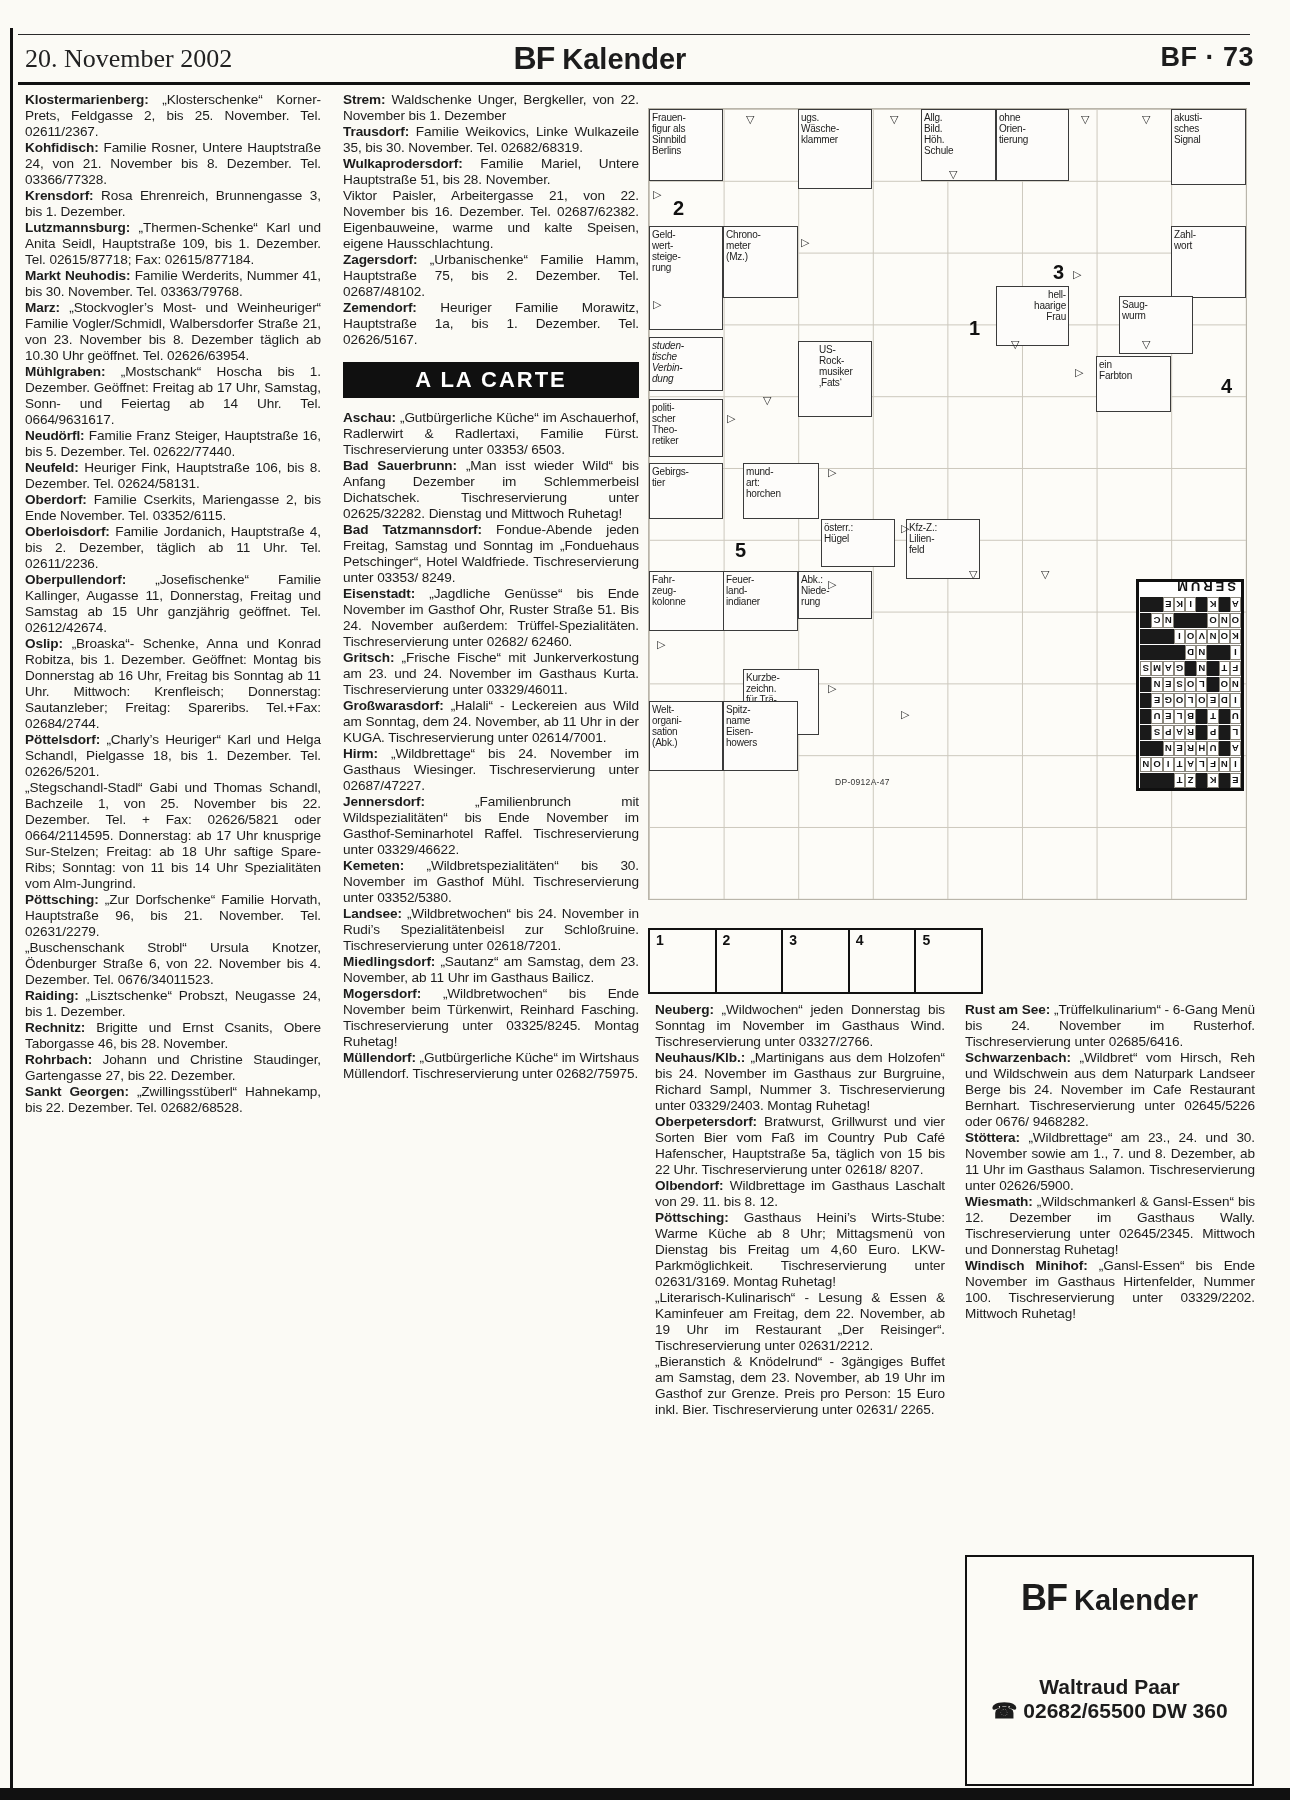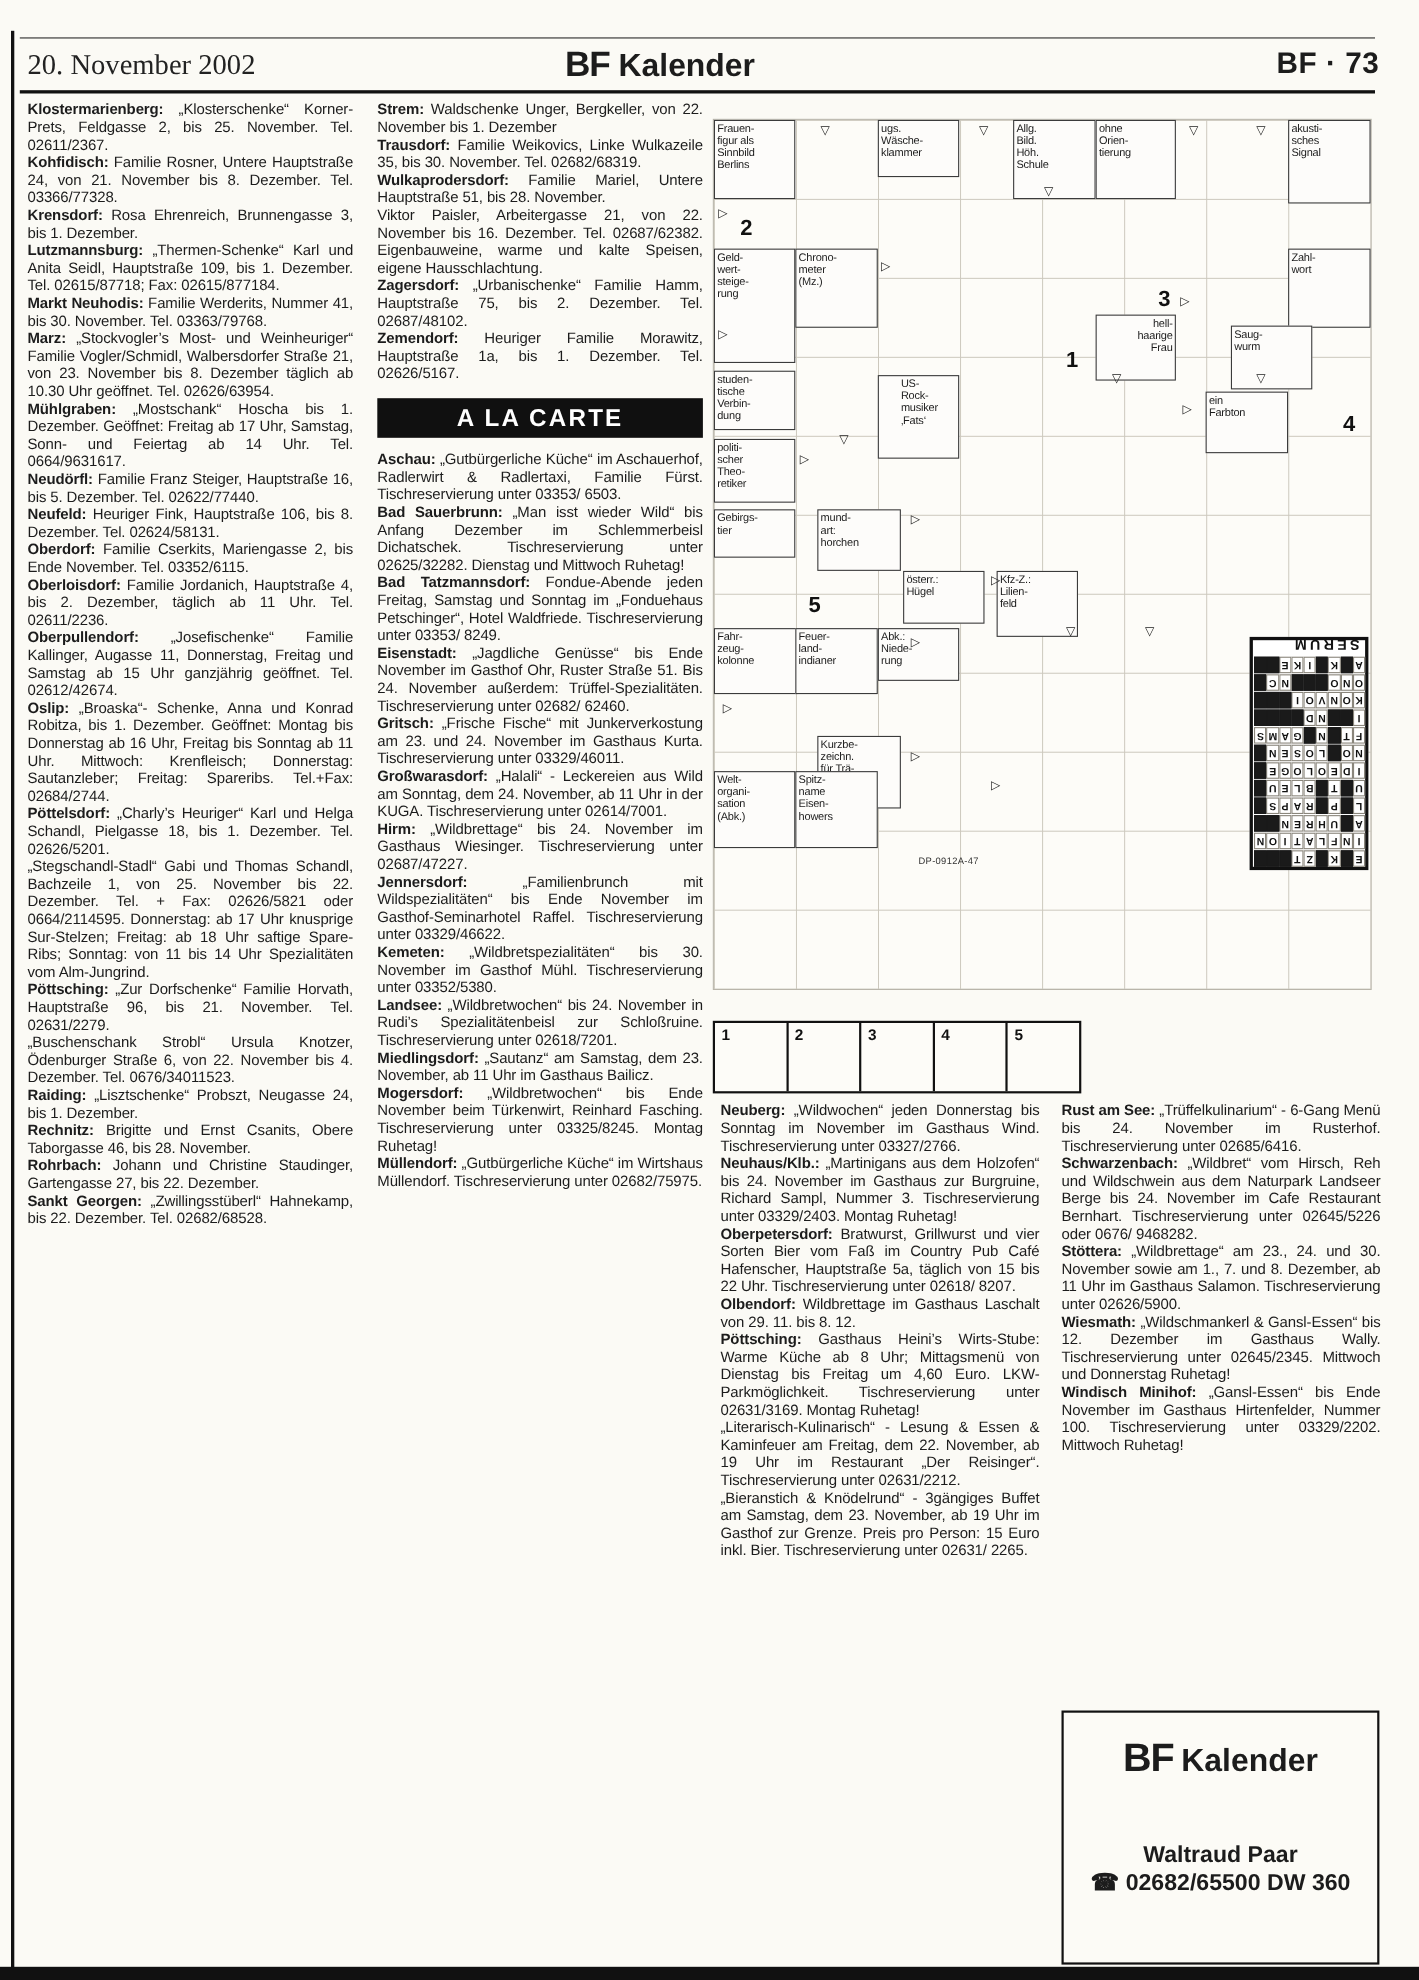--- a/index.html
+++ b/index.html
@@ -258,21 +258,21 @@
           <div class="sol-cell">E</div>
           <div class="sol-cell black"></div>
           <div class="sol-cell black"></div>
         </div>
         <div id="sol-word">SERUM</div>
       </div>
   <div class="cw-clue" style="left: 0px; top: 0px; width: 74px; height: 72px;">Frauen-
 figur als
 Sinnbild
 Berlins</div>
-      <div class="cw-clue" style="left: 149px; top: 0px; width: 74px; height: 52px;">ugs.
+      <div class="cw-clue" style="left: 149px; top: 0px; width: 74px; height: 80px;">ugs.
 Wäsche-
 klammer</div>
       <div class="cw-clue" style="left: 272px; top: 0px; width: 75px; height: 72px;">Allg.
 Bild.
 Höh.
 Schule</div>
       <div class="cw-clue" style="left: 347px; top: 0px; width: 73px; height: 72px;">ohne
 Orien-
 tierung</div>
       <div class="cw-clue" style="left: 522px; top: 0px; width: 75px; height: 76px;">akusti-
@@ -285,35 +285,35 @@
       <div class="cw-clue" style="left: 74px; top: 117px; width: 75px; height: 72px;">Chrono-
 meter
 (Mz.)</div>
       <div class="cw-clue" style="left: 522px; top: 117px; width: 75px; height: 72px;">Zahl-
 wort</div>
       <div class="cw-clue" style="left: 347px; top: 177px; width: 73px; height: 60px; text-align: right;">hell-
 haarige
 Frau</div>
       <div class="cw-clue" style="left: 470px; top: 187px; width: 74px; height: 58px;">Saug-
 wurm</div>
-      <div class="cw-clue" style="left: 0px; top: 228px; width: 74px; height: 54px;">studen-
+      <div class="cw-clue" style="left: 0px; top: 228px; width: 74px; height: 54px; font-style: italic;">studen-
 tische
 Verbin-
 dung</div>
       <div class="cw-clue" style="left: 149px; top: 232px; width: 74px; height: 76px; padding-left: 20px;">US-
 Rock-
 musiker
 ‚Fats‘</div>
       <div class="cw-clue" style="left: 447px; top: 247px; width: 75px; height: 56px;">ein
 Farbton</div>
       <div class="cw-clue" style="left: 0px; top: 290px; width: 74px; height: 58px;">politi-
 scher
 Theo-
 retiker</div>
-      <div class="cw-clue" style="left: 0px; top: 354px; width: 74px; height: 44px;">Gebirgs-
+      <div class="cw-clue" style="left: 0px; top: 354px; width: 74px; height: 56px;">Gebirgs-
 tier</div>
       <div class="cw-clue" style="left: 94px; top: 354px; width: 76px; height: 56px;">mund-
 art:
 horchen</div>
       <div class="cw-clue" style="left: 172px; top: 410px; width: 74px; height: 48px;">österr.:
 Hügel</div>
       <div class="cw-clue" style="left: 257px; top: 410px; width: 74px; height: 60px;">Kfz-Z.:
 Lilien-
 feld</div>
       <div class="cw-clue" style="left: 0px; top: 462px; width: 76px; height: 60px;">Fahr-

